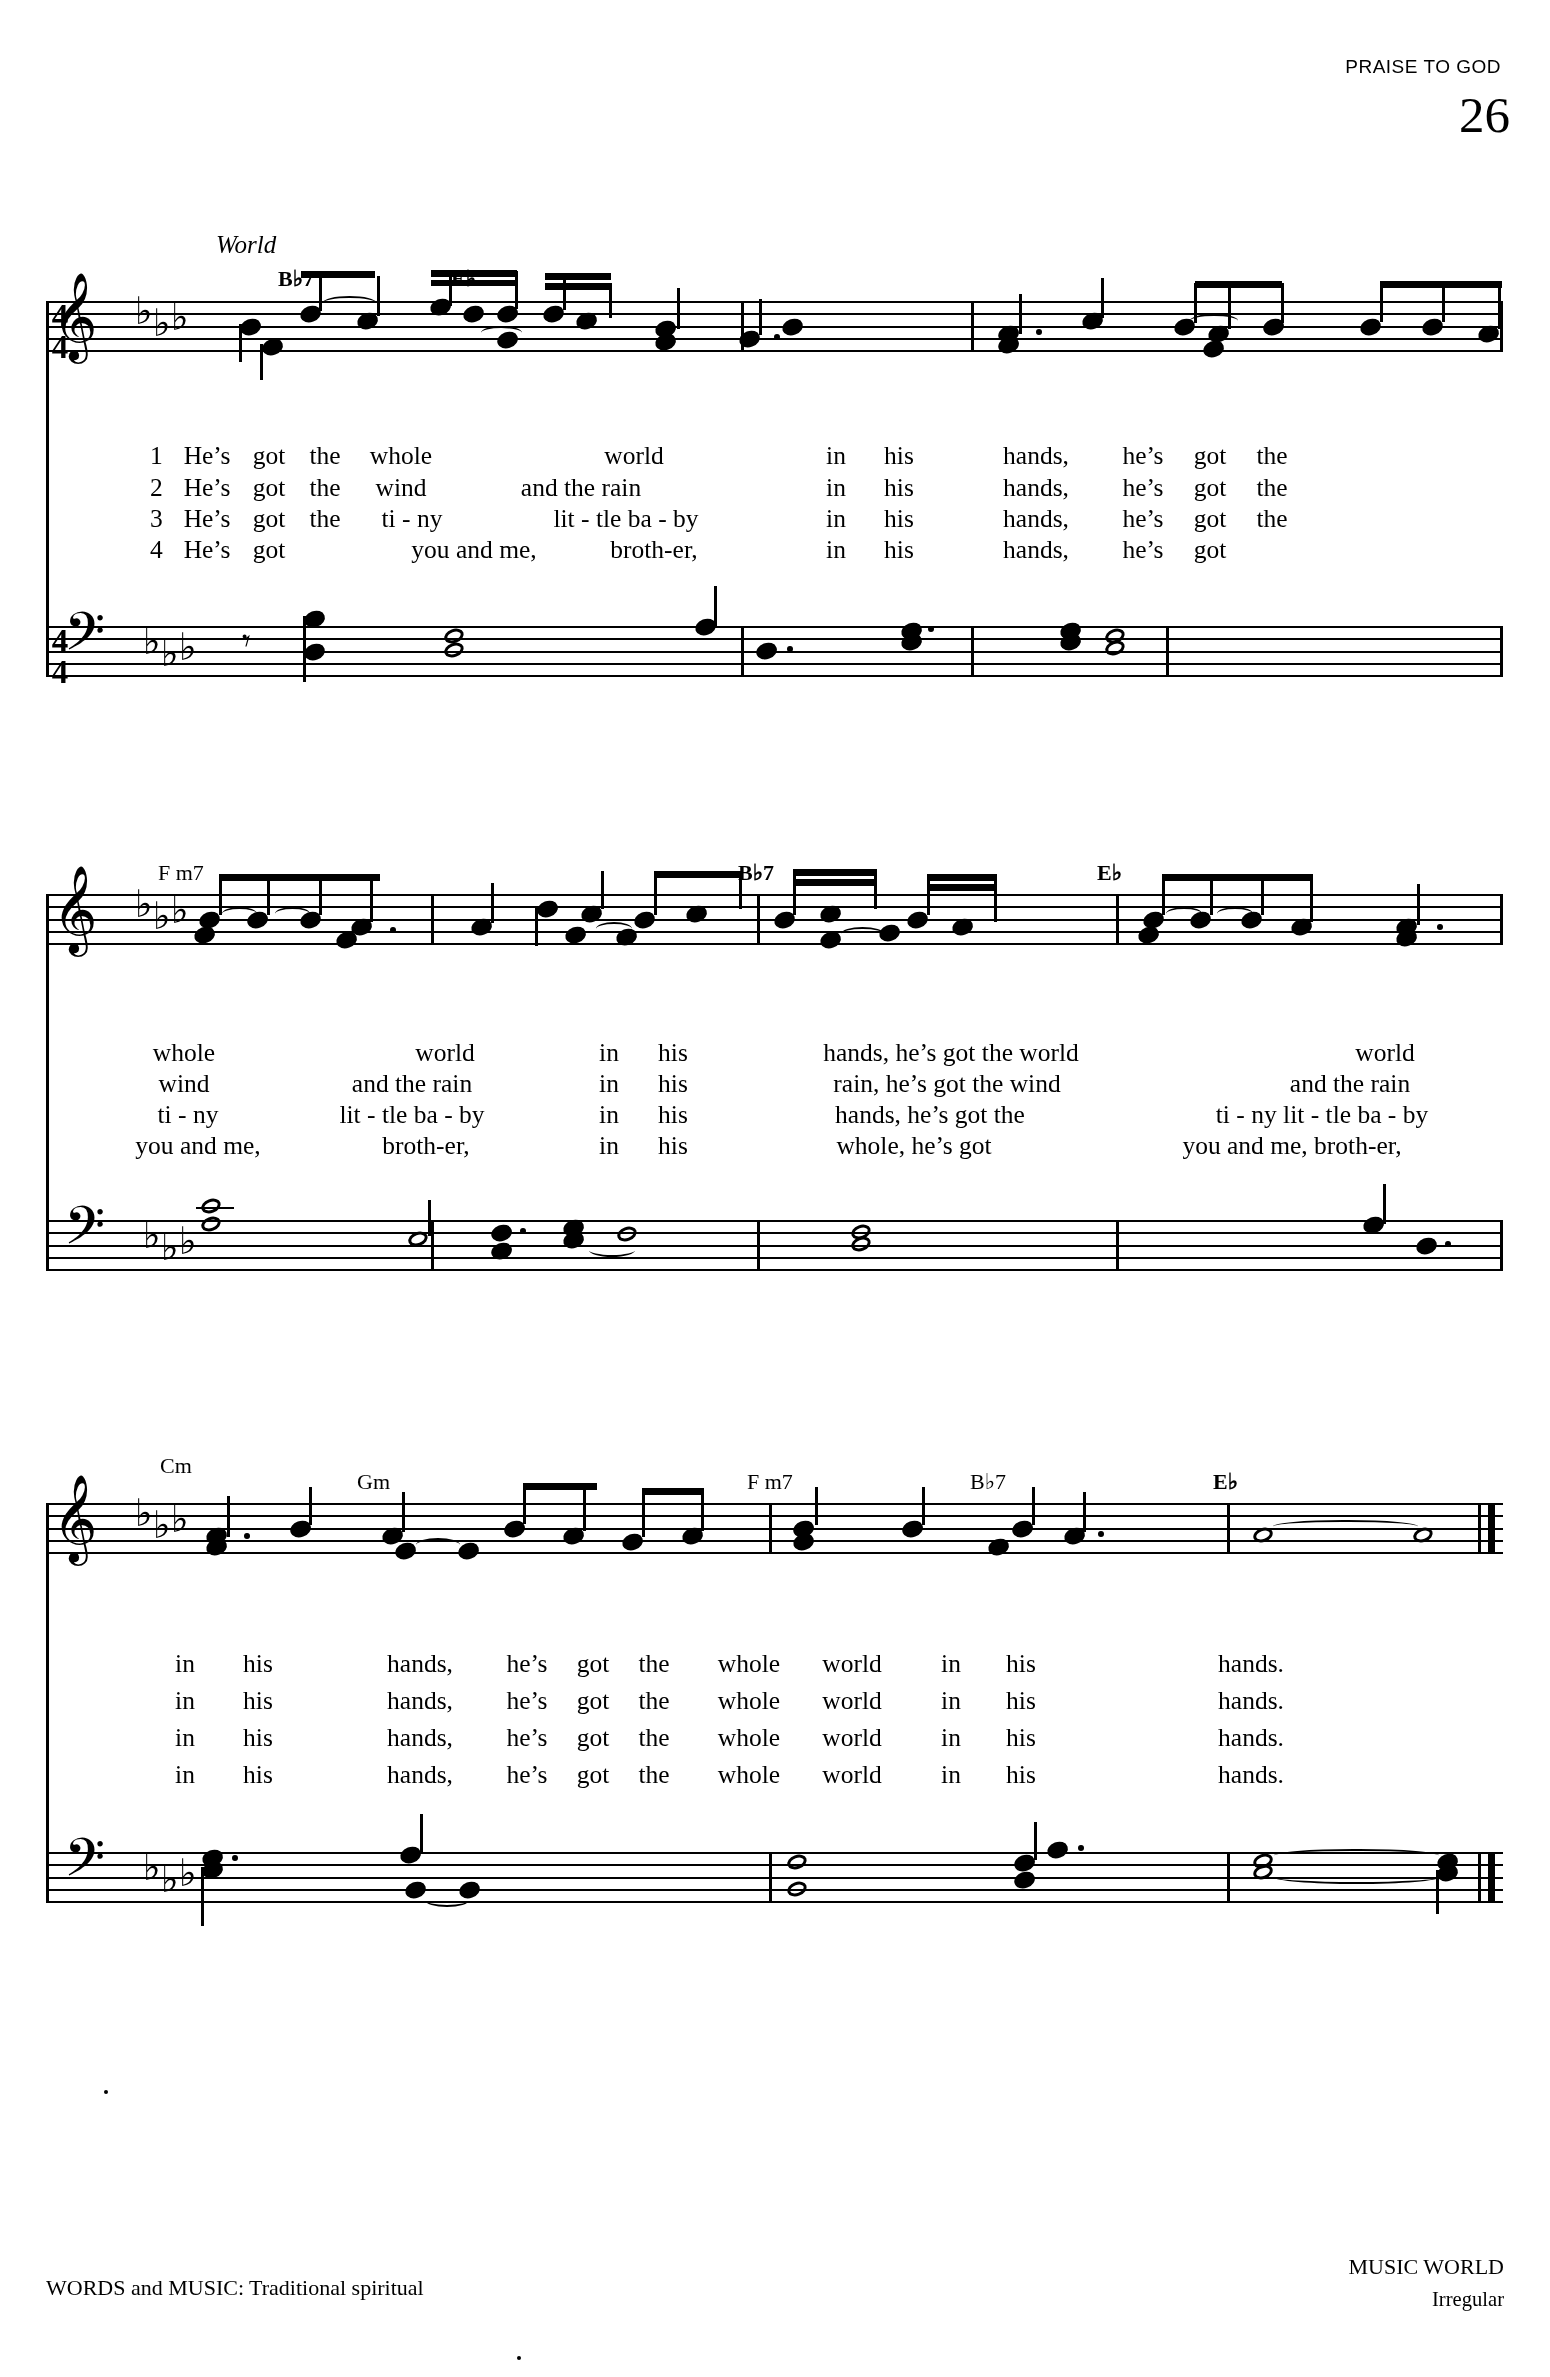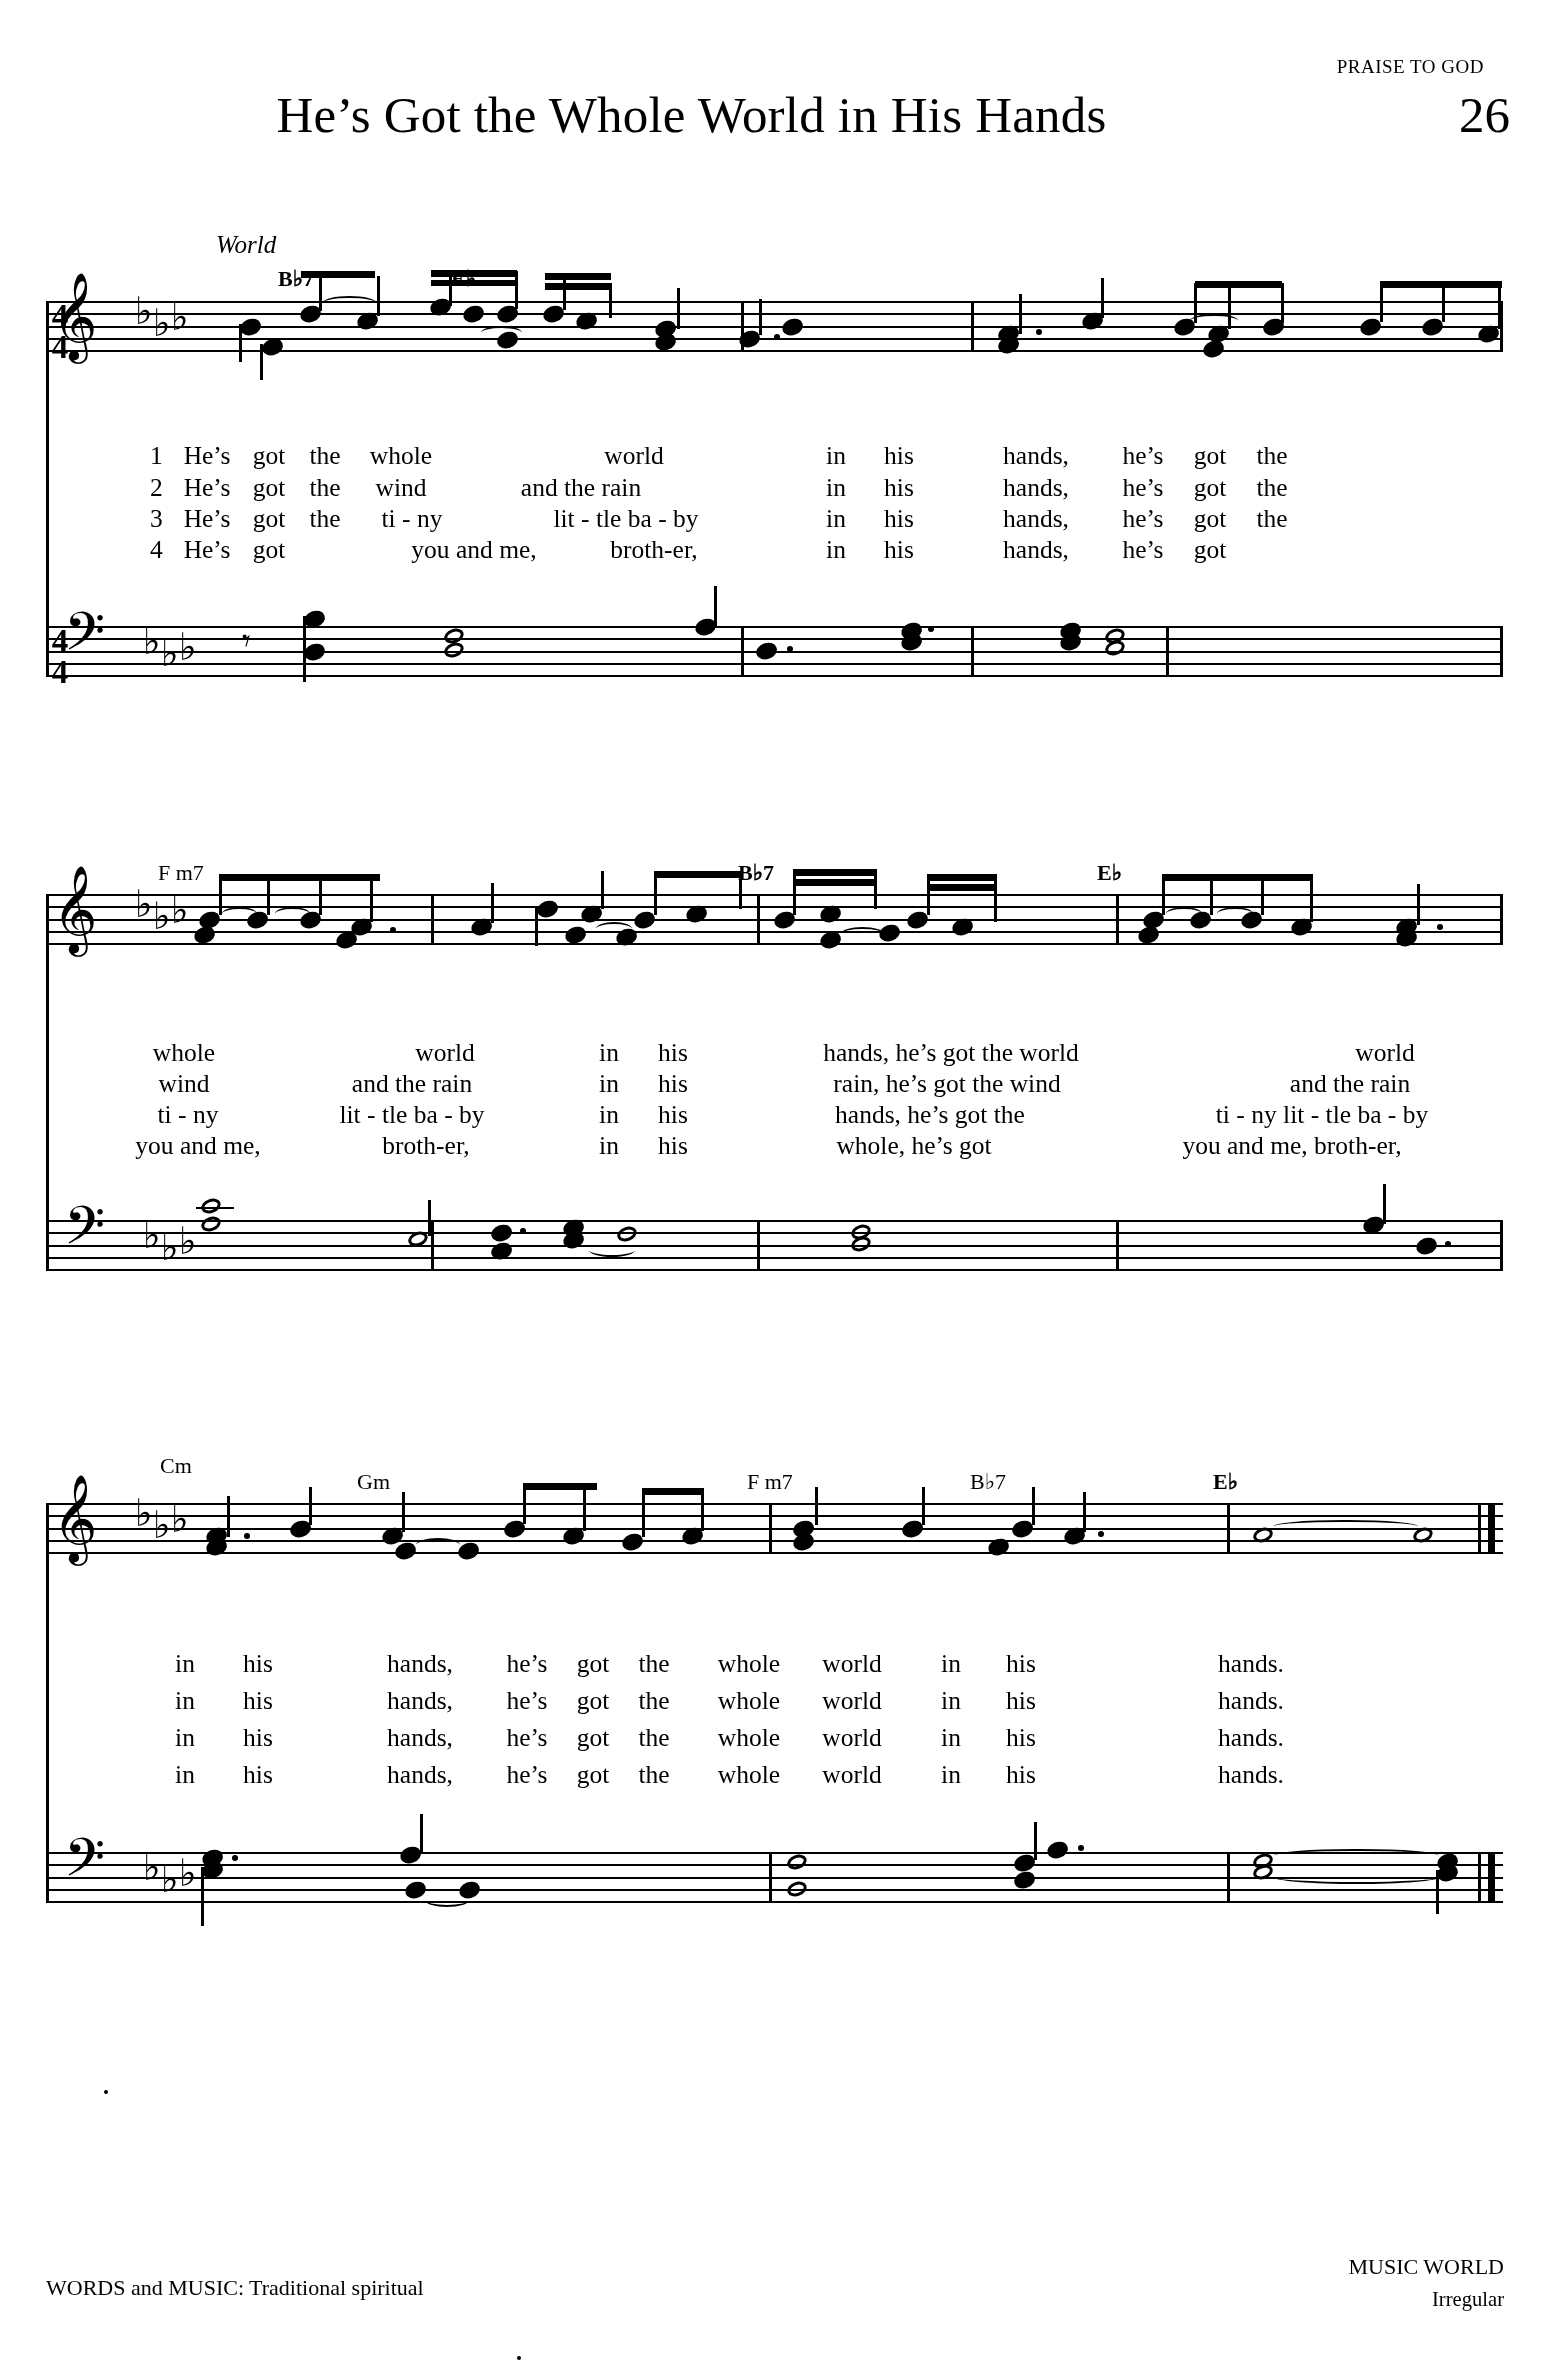--- a/index.html
+++ b/index.html
@@ -18,25 +18,25 @@
   .page {
     position: absolute;
     left: 0; top: 0;
     width: 1550px;
     height: 2377px;
   }
 
   
   .topic-label {
     position: absolute;
-    right: 66px;
+    right: 49px;
     top: 56px;
     font-size: 19px;
     letter-spacing: 0.5px;
-    font-family: Liberation Serif, serif;
+    font-family: Liberation Sans, sans-serif;
   }
   .hymn-title {
     position: absolute;
     left: 0;
     top: 86px;
     width: 1383px;
     text-align: center;
     font-size: 51px;
     font-family: "Liberation Serif", serif;
     letter-spacing: 0.2px;
@@ -227,21 +227,20 @@
     background: #000;
     border-radius: 50%;
   }
 </style>
 </head>
 <body>
 
 <div class="page">
 
   <div class="topic-label">PRAISE TO GOD</div>
-  <div class="hymn-title">He’s Got the Whole World in His Hands</div>
   <div class="hymn-number">26</div>
 
   <div class="system" style="top:247px;height:510px;">
 
     <div class="expr" style="left:216px;top:-16.5px;">World</div>
 
     <div class="chord" style="left:278px;top:19px;">B♭7</div>
     <div class="chord" style="left:451px;top:19px;">E♭</div>
 
     <div class="staff" style="top:54px;">

